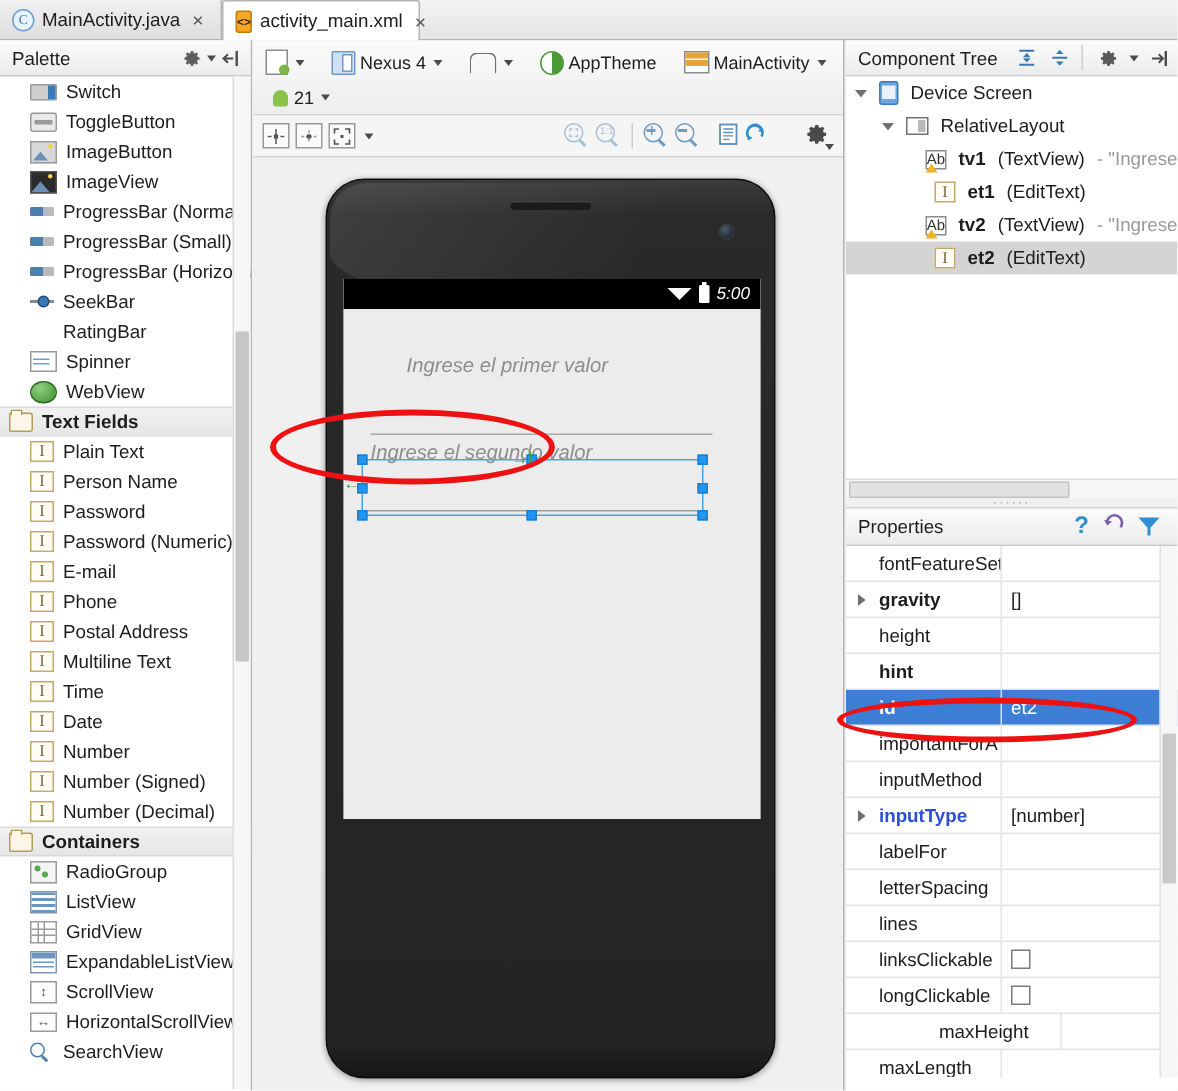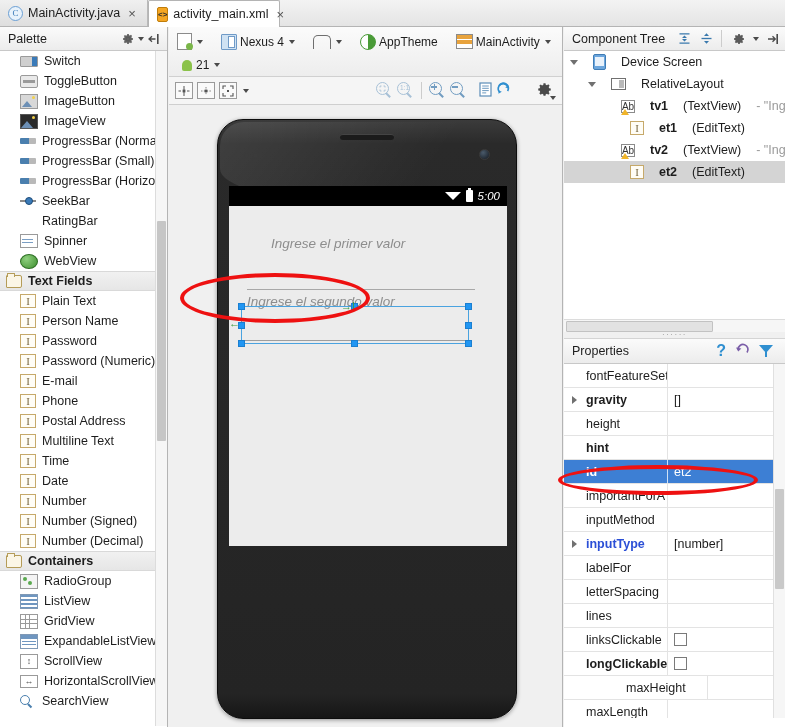--- a/index.html
+++ b/index.html
@@ -349,21 +349,21 @@
     display: flex; align-items: center; gap: 4px;
     padding: 0 4px 0 8px;
     box-sizing: border-box;
     font-size: 12.5px;
   }
   .ct-hdr .spacer { flex: 1; }
   .tree { height: 268px; position: relative; overflow: hidden; background:#fff;}
   .tree-row {
     height: 22px;
     display: flex; align-items: center;
-    gap: 15px;
+    gap: 8px;
     font-size: 12.5px;
     white-space: nowrap;
     box-sizing: border-box;
     text-align: center;
   }
   .tree-row.selected { background: #d4d4d4; }
   .tw { width:0;height:0;border-left:5px solid #707070;border-top:4px solid transparent;border-bottom:4px solid transparent;}
   .tw.open { border-left:4px solid transparent;border-right:4px solid transparent;border-top:5px solid #707070;border-bottom:none;}
   .ic-devscr{width:11px;height:14px;background:#6ca6dd;border:1px solid #3f7cb5;border-radius:2px;position:relative;}
   .ic-devscr:after{content:'';position:absolute;left:1px;top:2px;right:1px;bottom:3px;background:#e9f2fb;}
@@ -947,21 +947,21 @@
           <div class="prop-row" style="position: relative;">
             <div class="prop-name">lines</div>
             <div class="prop-val"></div>
           </div>
           <div class="prop-row" style="position: relative;">
             <div class="prop-name">linksClickable</div>
             <div class="prop-val">
               <span class="chkbox"></span>
             </div>
           </div>
-          <div class="prop-row" style="position: relative; font-weight: bold;">
+          <div class="prop-row" style="position: relative;">
             <div class="prop-name">longClickable</div>
             <div class="prop-val">
               <span class="chkbox"></span>
             </div>
           </div>
           <div class="prop-row" style="position: relative; padding-left: 40px;">
             <div class="prop-name">maxHeight</div>
             <div class="prop-val"></div>
           </div>
           <div class="prop-row" style="position: relative;">

